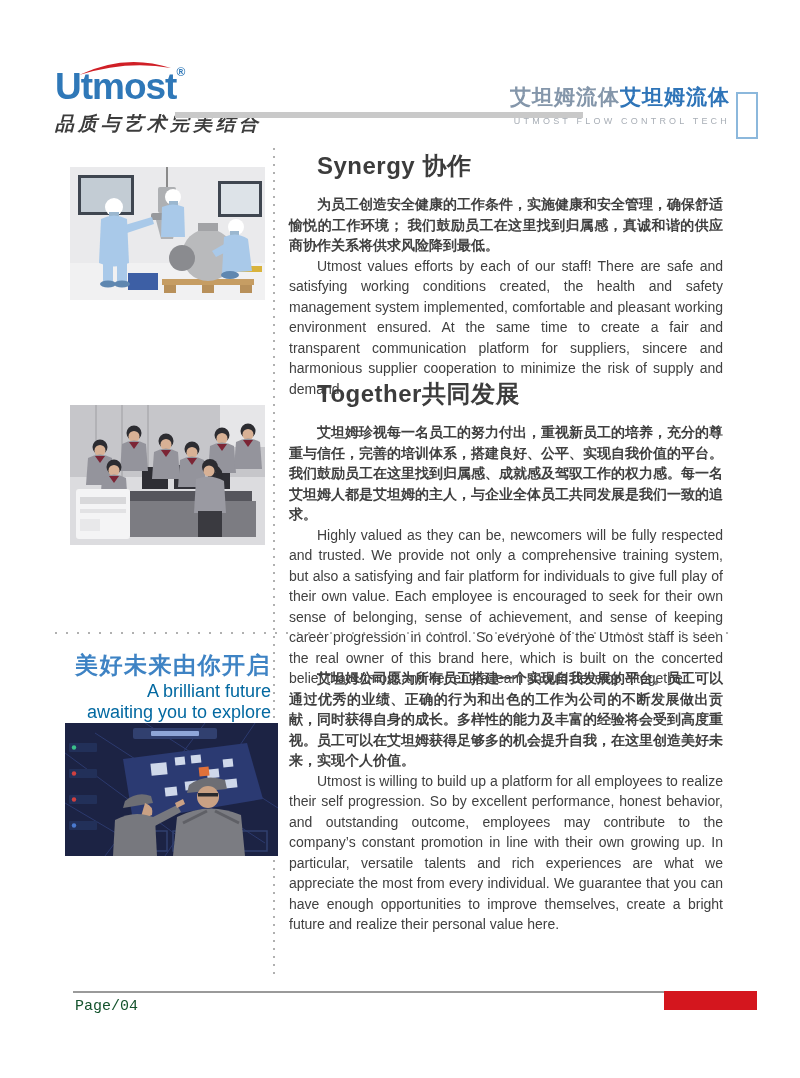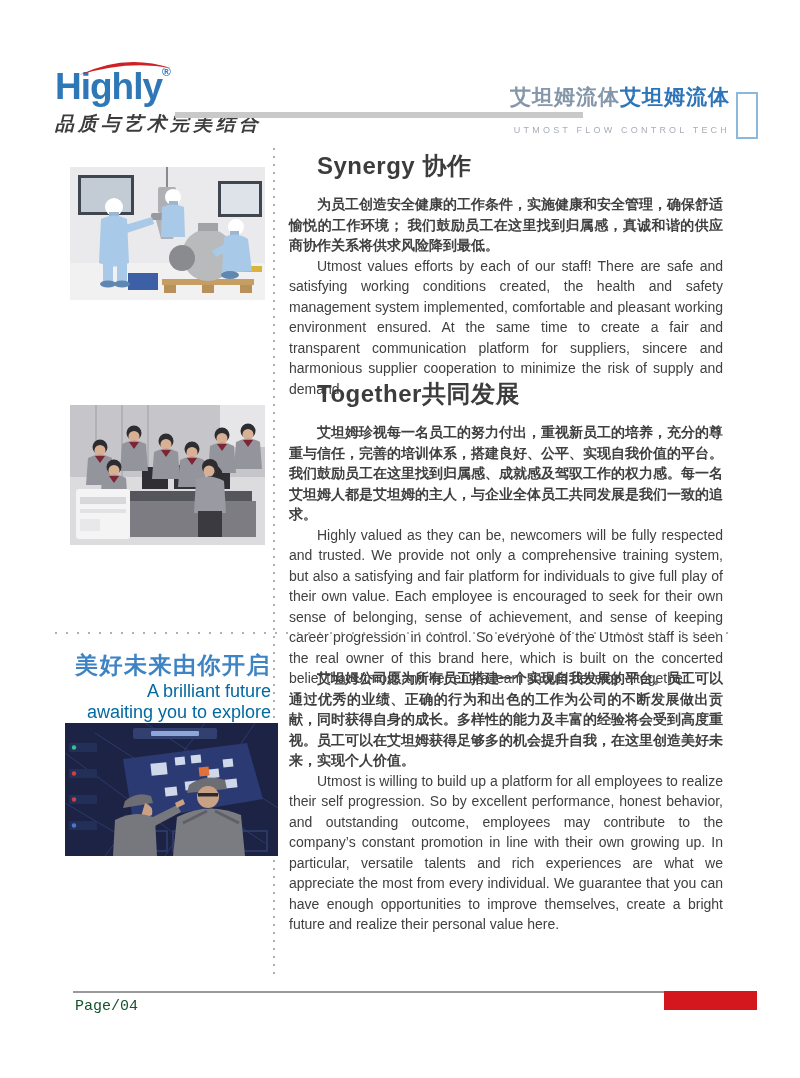--- a/index.html
+++ b/index.html
@@ -12,21 +12,21 @@
              color:#2f78b8;letter-spacing:-1px;line-height:1;}
   .logo-reg{font-size:12px;color:#2f78b8;vertical-align:top;position:relative;top:-2px;font-weight:bold;}
   .logo-swoosh{position:absolute;left:22px;top:-9px;width:96px;height:20px;}
   .logo-tagline{margin-top:6px;font-family:"DejaVu Serif",serif;font-style:italic;font-weight:bold;
                 font-size:19px;letter-spacing:4px;color:#3c3c3c;white-space:nowrap;}
   .header-bar{position:absolute;left:175px;top:112px;width:408px;height:6px;background:#c9c9c9;}
   .header-title{position:absolute;right:70px;top:85px;text-align:right;}
   .ht-main{font-size:21px;font-weight:bold;letter-spacing:1px;line-height:24px;white-space:nowrap;}
   .ht-gray{color:#8496aa;}
   .ht-blue{color:#2e74b8;}
-  .ht-sub{font-size:9px;color:#a8aeb6;letter-spacing:3.2px;margin-top:16px;white-space:nowrap;}
+  .ht-sub{font-size:9px;color:#a8aeb6;letter-spacing:3.2px;margin-top:7px;white-space:nowrap;}
   .header-box{position:absolute;left:736px;top:92px;width:18px;height:43px;border:2px solid #8cb8dc;}
 
   
   .v-dots{position:absolute;left:273px;top:148px;width:2px;height:828px;
           background:repeating-linear-gradient(180deg,#b0b0b0 0 2px,transparent 2px 8px);}
   .h-dots{position:absolute;left:55px;top:632px;width:678px;height:2px;
           background:repeating-linear-gradient(90deg,#b0b0b0 0 2px,transparent 2px 11px);}
 
   
   .photo{position:absolute;display:block;}
@@ -52,21 +52,21 @@
   .footer-line{position:absolute;left:73px;top:991px;width:684px;height:2px;background:#9a9a9a;}
   .footer-red{position:absolute;left:664px;top:991px;width:93px;height:19px;background:#d4161e;}
   .page-label{position:absolute;left:75px;top:998px;font-size:15px;color:#14532d;font-family:Liberation Mono, monospace;}
 </style>
 </head>
 <body>
 
 <div class="page">
 
   <div class="logo">
-    <span class="logo-word"><span>Highly</span><span class="logo-reg">®</span><svg class="logo-swoosh" viewBox="0 0 96 20" aria-hidden="true">
+    <span class="logo-word"><span>Utmost</span><span class="logo-reg">®</span><svg class="logo-swoosh" viewBox="0 0 96 20" aria-hidden="true">
           <path d="M2,16 Q48,-6 94,9 Q50,1 2,16 Z" fill="#d01f26"></path>
         </svg></span>
     <div class="logo-tagline">品质与艺术完美结合</div>
   </div>
 
   <div class="header-bar"></div>
 
   <div class="header-title">
     <div class="ht-main"><span class="ht-gray">艾坦姆流体</span><span class="ht-blue">艾坦姆流体</span></div>
     <div class="ht-sub">UTMOST FLOW CONTROL TECH</div>

